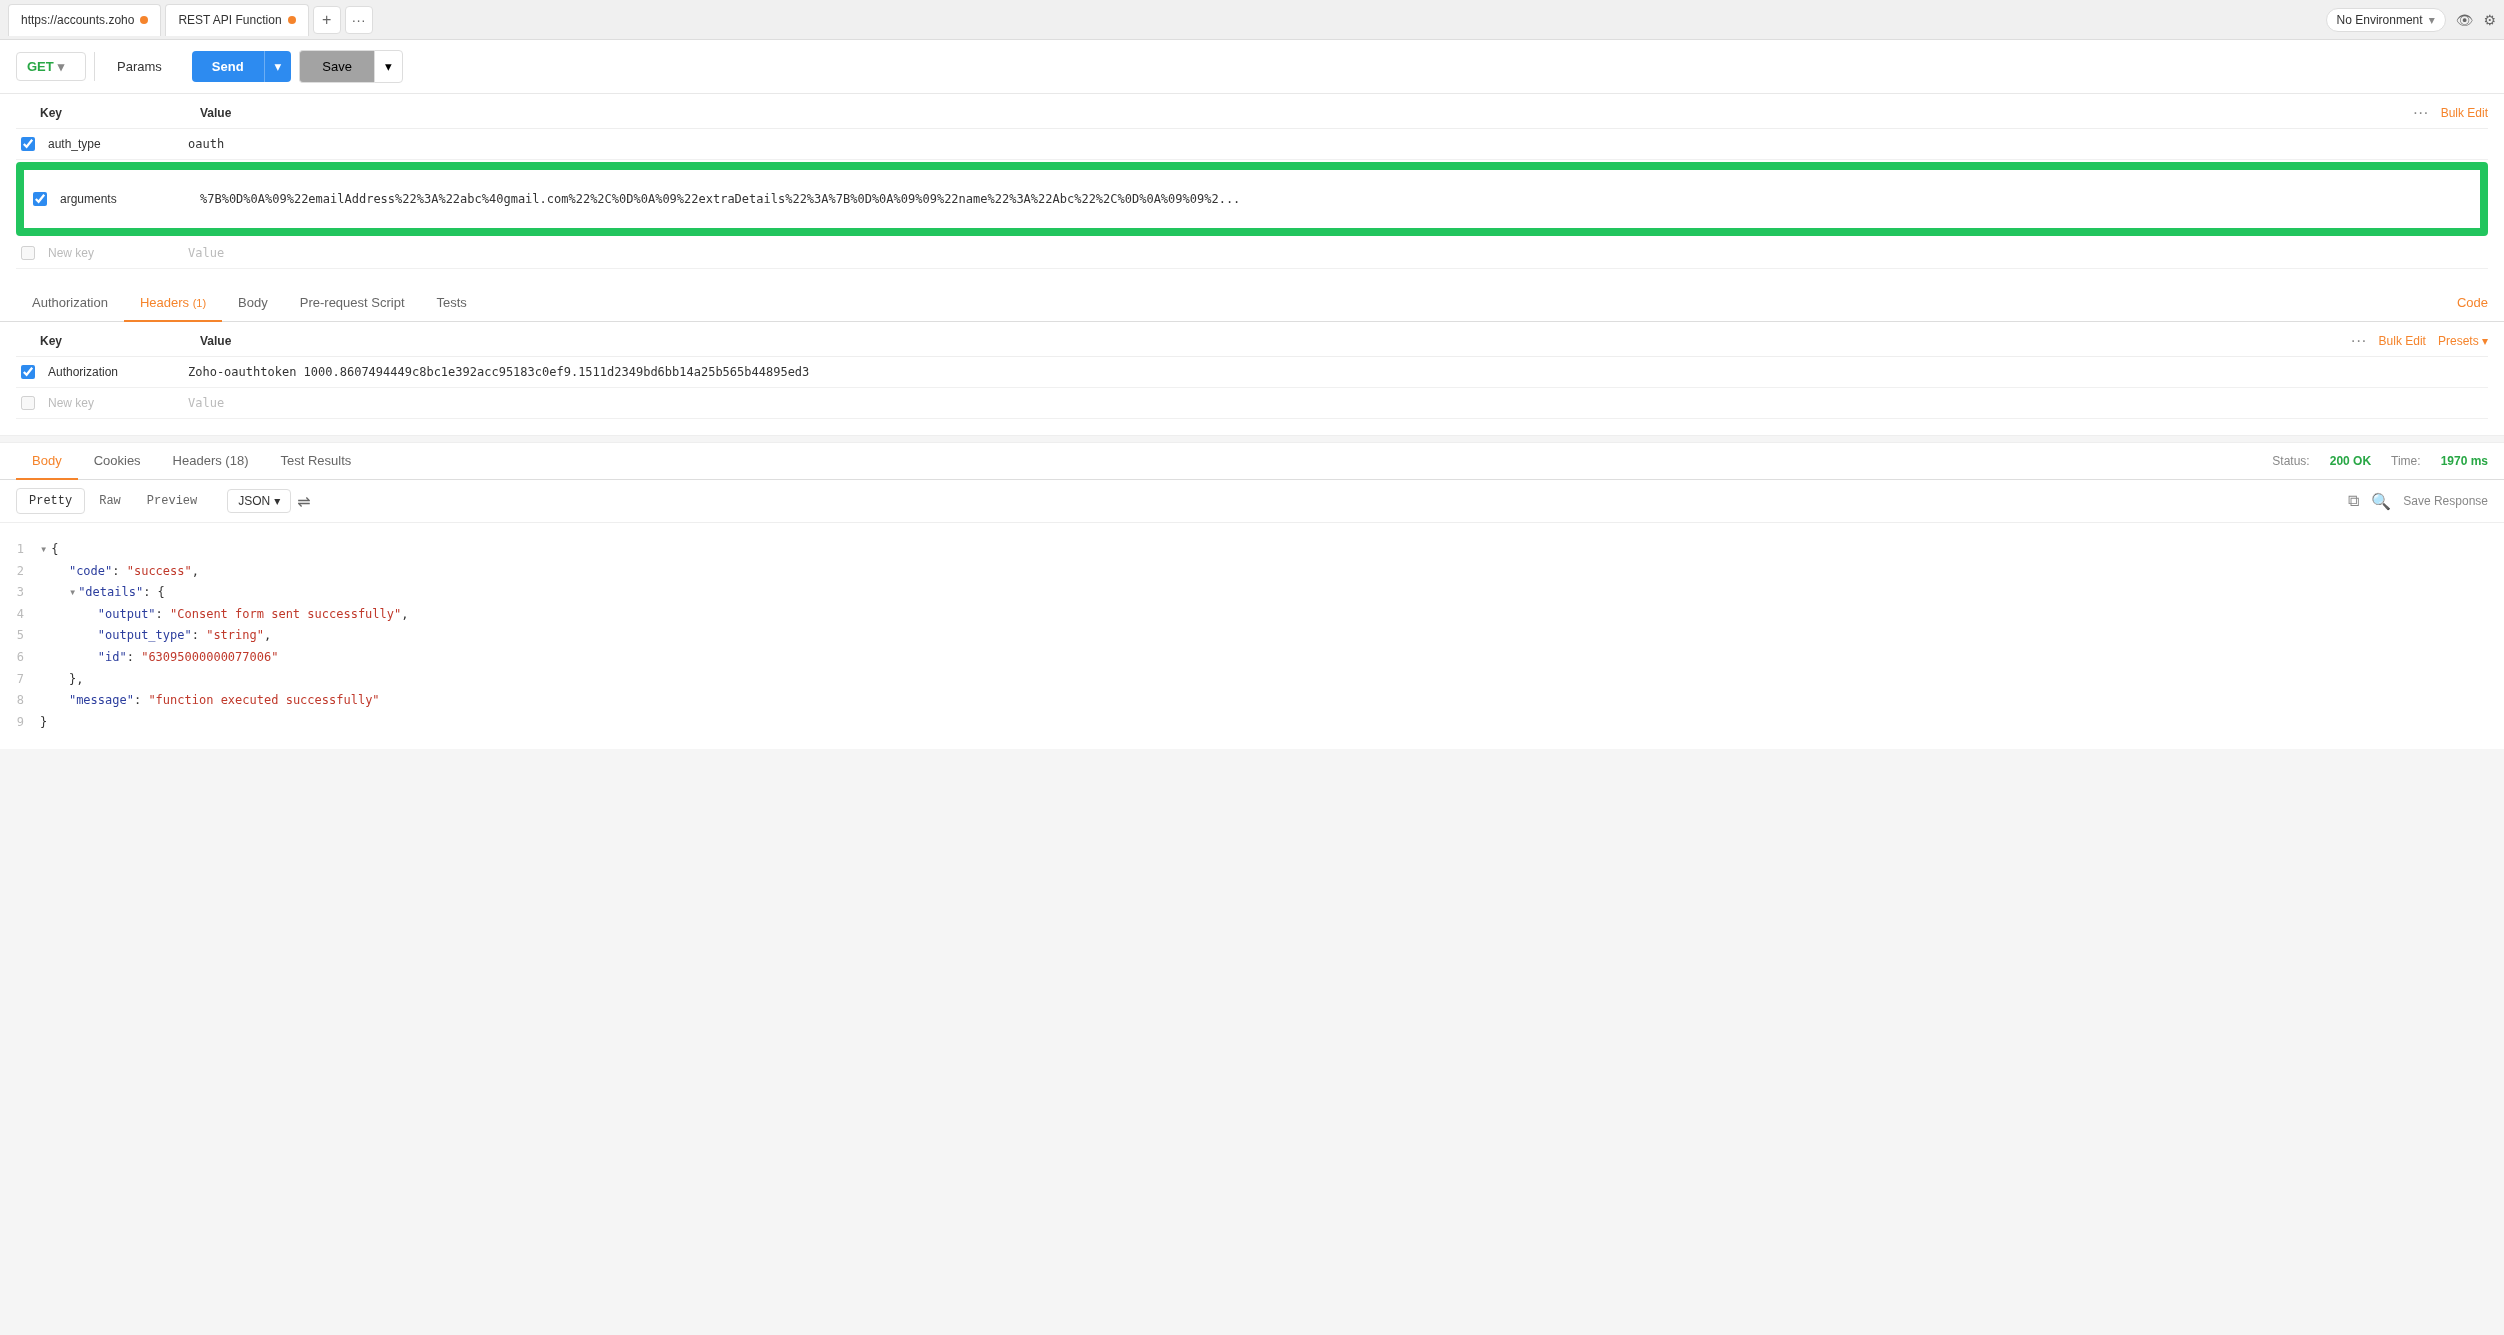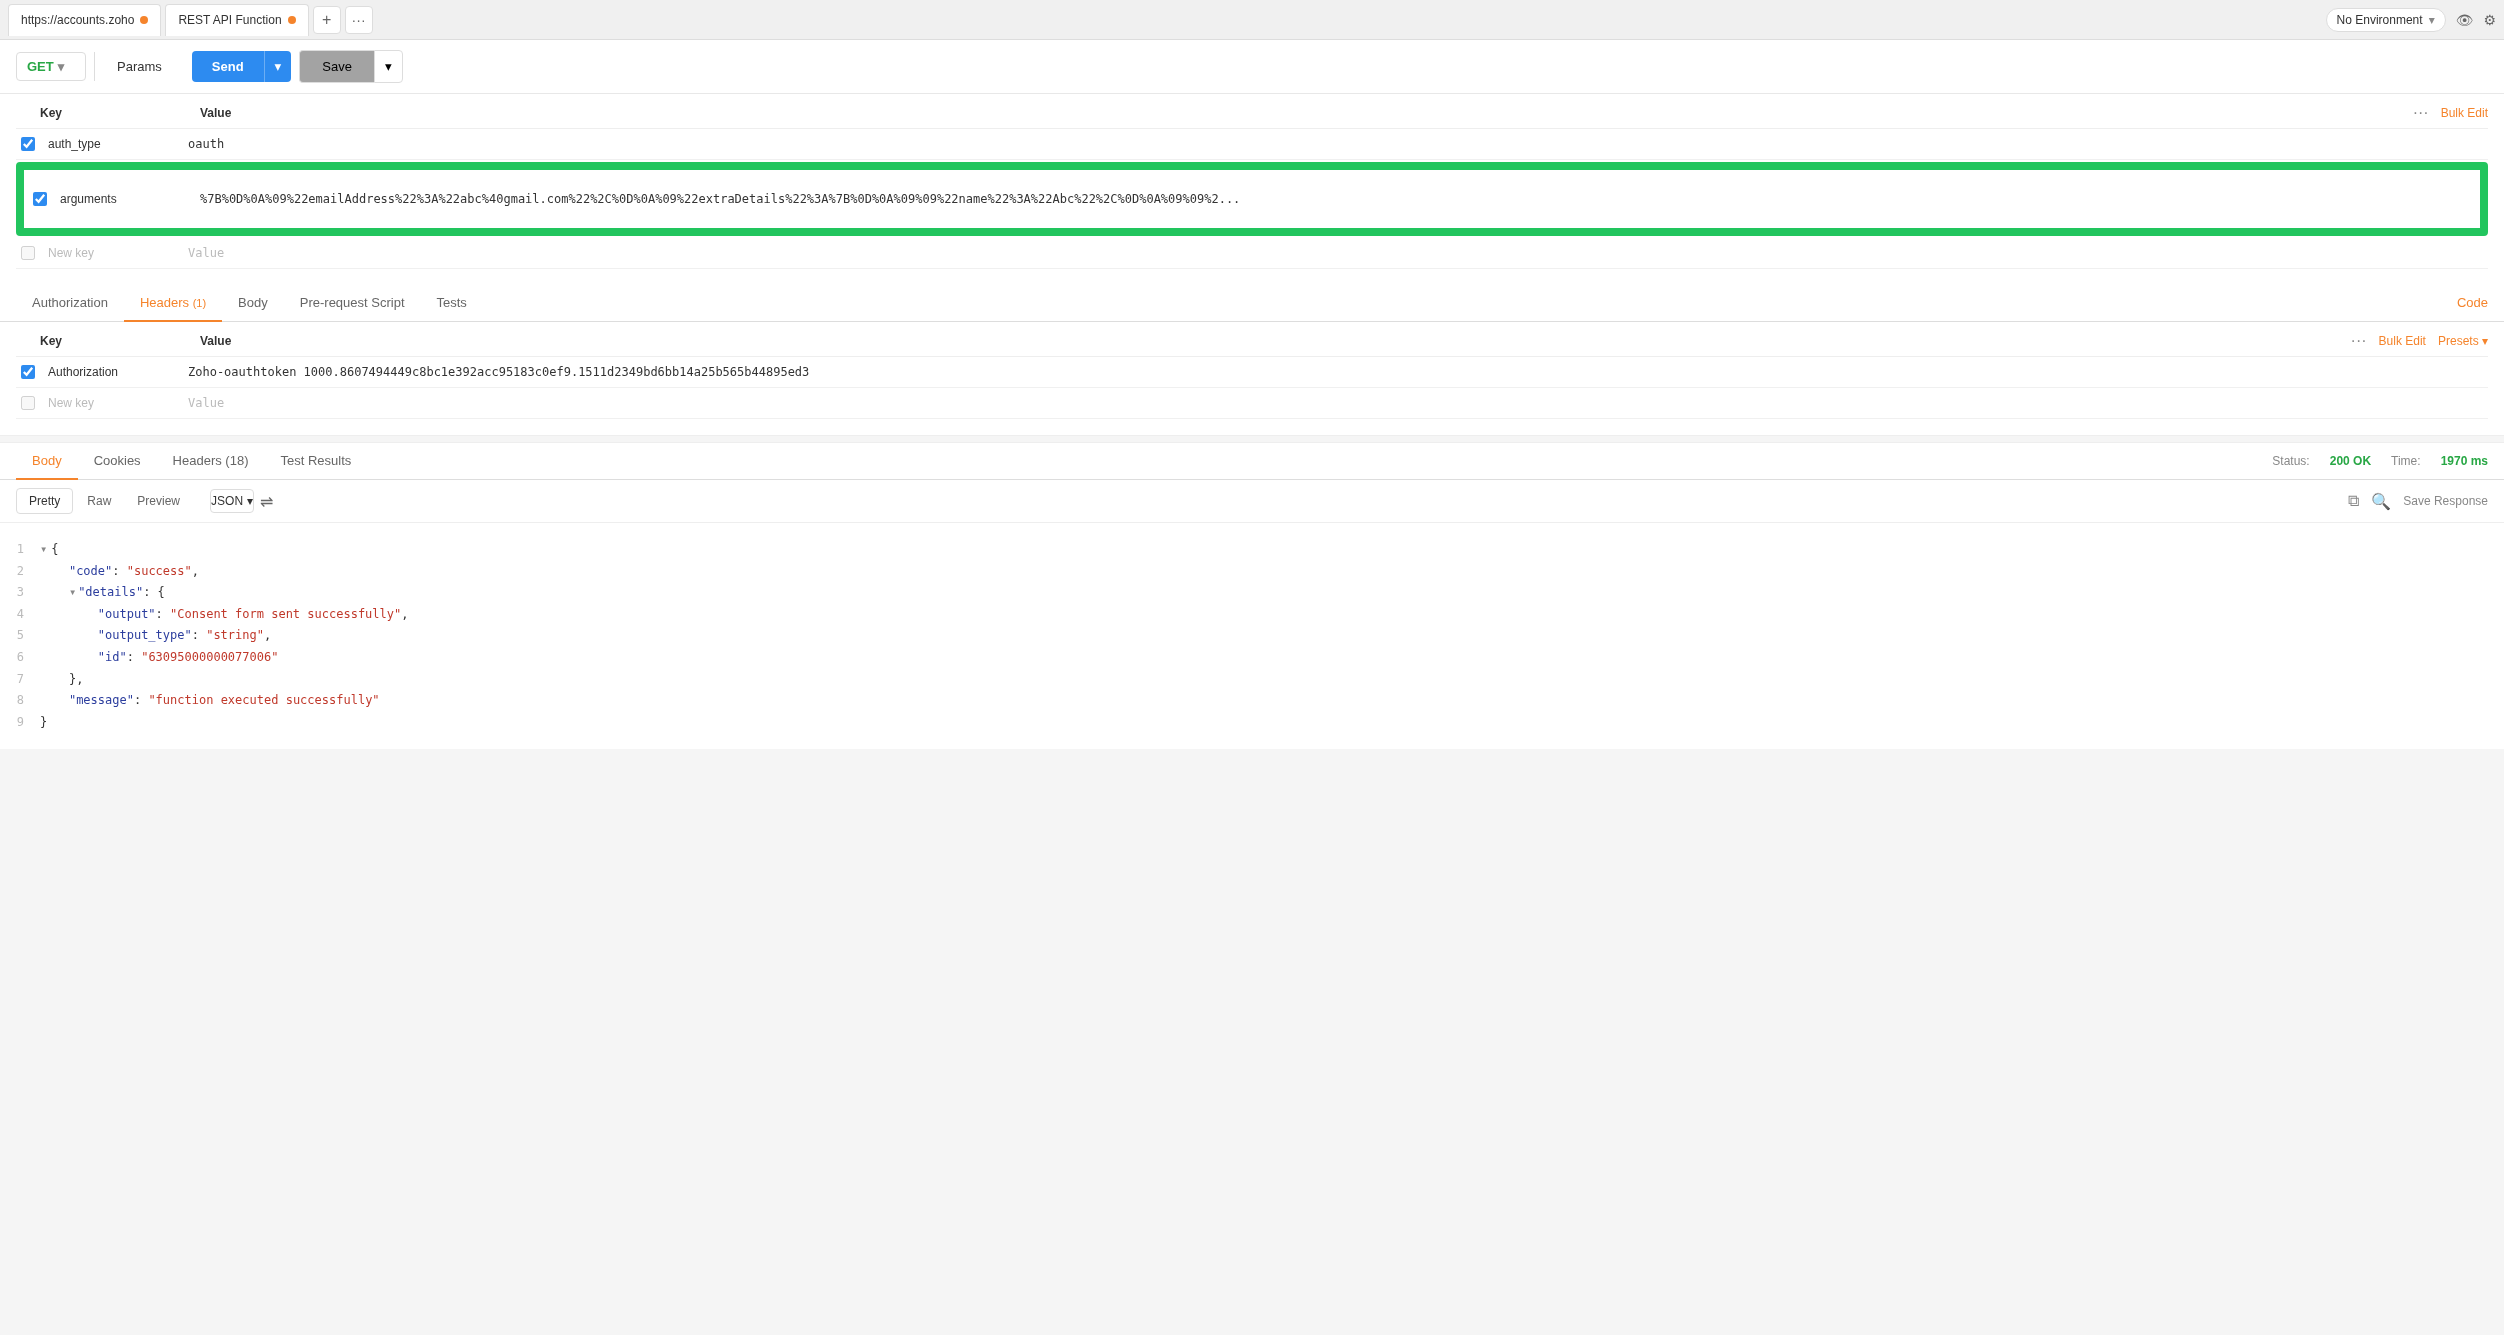--- a/index.html
+++ b/index.html
@@ -129,26 +129,26 @@
     .status-label { color: #888; }
     .time-value { color: #28a745; font-weight: 600; }
 
     
     .body-sub-tabs {
       display: flex; align-items: center; background: #fff; padding: 8px 16px;
       border-bottom: 1px solid #eee; gap: 0;
     }
     .body-sub-tab {
       padding: 5px 12px; cursor: pointer; font-size: 12px; color: #666;
-      border-radius: 4px; margin-right: 2px;
+      border-radius: 4px; margin-right: 2px; font-family: Liberation Mono, monospace;
     }
     .body-sub-tab.active { background: #fff; border: 1px solid #ddd; color: #333; }
     .body-format-group { display: flex; align-items: center; gap: 6px; margin-left: 16px; }
     .format-select {
-      display: flex; align-items: center; gap: 4px; padding: 4px 0;
+      display: flex; align-items: center; gap: 4px; padding: 4px 10px;
       border: 1px solid #ddd; border-radius: 4px; font-size: 12px; cursor: pointer;
     }
     .wrap-icon { font-size: 16px; color: #666; cursor: pointer; }
     .body-actions { margin-left: auto; display: flex; align-items: center; gap: 12px; }
     .copy-icon { font-size: 16px; color: #888; cursor: pointer; }
     .search-icon { font-size: 16px; color: #888; cursor: pointer; }
     .save-response-link { color: #888; font-size: 12px; cursor: pointer; }
 
     
     .code-area {

